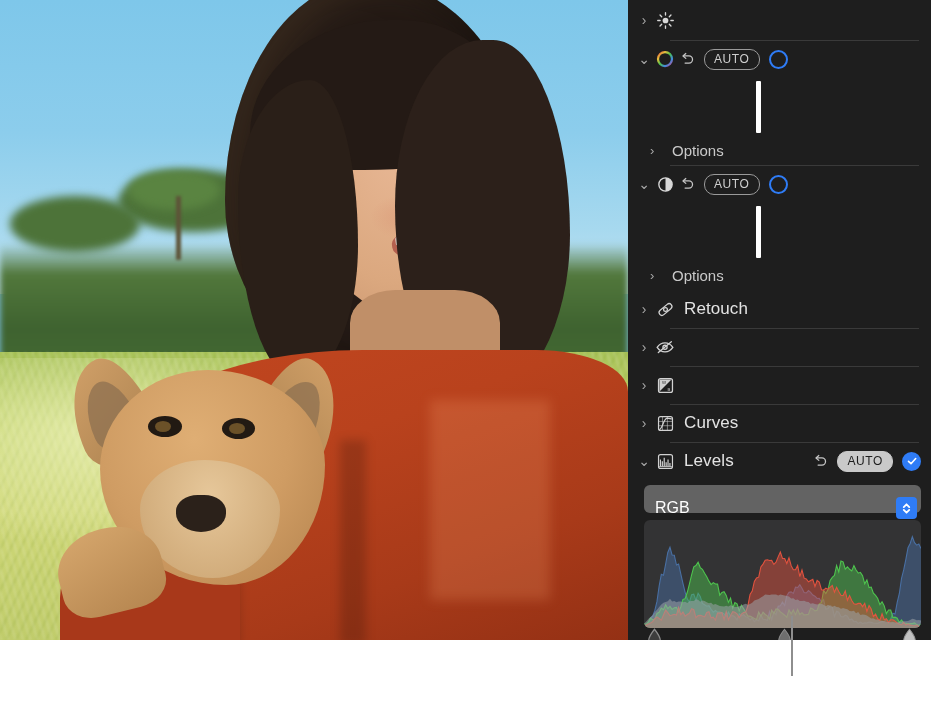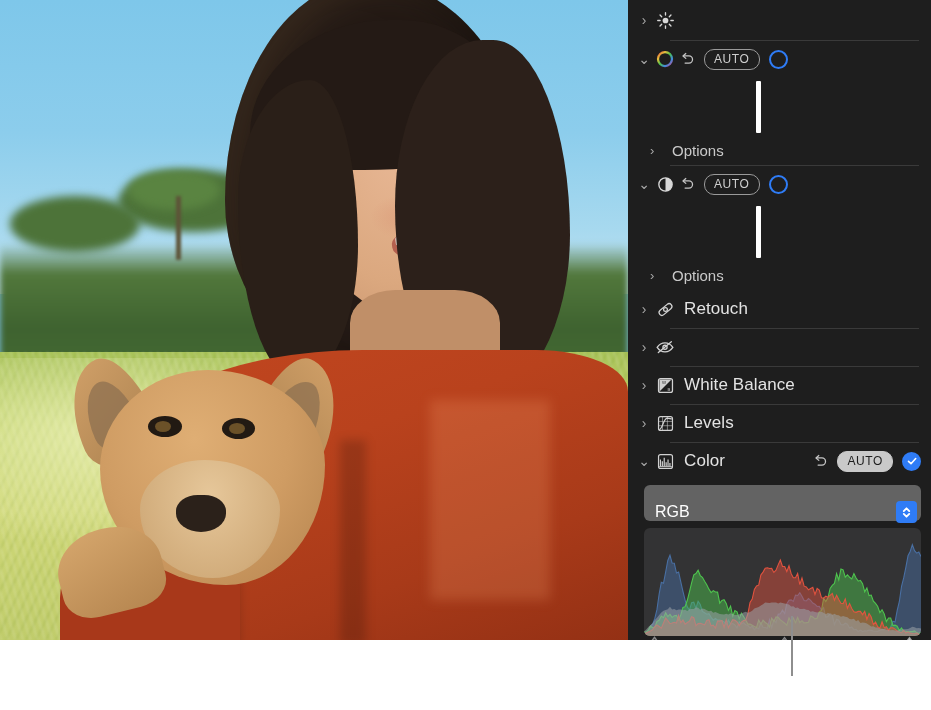--- a/index.html
+++ b/index.html
@@ -99,21 +99,21 @@
   .tog.on{background:#2f7cf6;border-color:#2f7cf6;display:flex;align-items:center;justify-content:center;}
 
   .strip{margin:3px 10px 2px 16px;height:52px;display:flex;border-radius:7px;overflow:hidden;position:relative;}
   .thumb{flex:1;position:relative;overflow:hidden;}
   .sel-marker{position:absolute;top:0;bottom:0;width:5px;background:#fff;border-radius:1px;}
 
   .options{display:flex;align-items:center;height:30px;padding-left:22px;}
   .options .ochev{color:#a8a8a8;font-size:13px;width:16px;}
   .options .olabel{color:#c9c9c9;font-size:15px;padding-left:6px;}
 
-  .select{margin:5px 10px 0 16px;height:36px;background:#636363;border-radius:6px;
+  .select{margin:5px 10px 0 16px;height:28px;background:#636363;border-radius:6px;
           display:flex;align-items:center;padding:18px 4px 0 11px;box-sizing:border-box;}
   .select .sval{flex:1;color:#fff;font-size:16px;}
   .select .sbtn{width:21px;height:22px;background:#2f7cf6;border-radius:4px;display:flex;
           flex-direction:column;align-items:center;justify-content:center;gap:1px;}
 
   #histo-wrap{margin:7px 10px 0 16px;height:108px;background:#333334;border-radius:6px;position:relative;overflow:hidden;}
   .handles{position:relative;margin:0 10px 0 16px;height:20px;}
   .handle{position:absolute;top:0;width:15px;height:19px;}
   .callout{position:absolute;width:2px;background:#8e8e8e;}
 
@@ -292,47 +292,46 @@
     <span class="divider"></span>
     <span class="chev">›</span>
     <span class="ricon">
       <svg width="19" height="19" viewBox="0 0 24 24">
         <rect x="3.2" y="3.2" width="17.6" height="17.6" rx="2.6" fill="none" stroke="#d2d2d2" stroke-width="1.6"></rect>
         <path d="M4.4 4.4h15.2L4.4 19.6z" fill="#cfcfcf"></path>
         <text x="7.6" y="10" font-size="5.4" fill="#2a2a2a" font-family="sans-serif">W</text>
         <text x="14.6" y="18.4" font-size="5.4" fill="#cfcfcf" font-family="sans-serif">B</text>
       </svg>
     </span>
-    <span class="rlabel">White Balance</span>
   </div>
 
   <div class="row">
     <span class="divider"></span>
     <span class="chev">›</span>
     <span class="ricon">
       <svg width="19" height="19" viewBox="0 0 24 24" fill="none" stroke="#d2d2d2" stroke-width="1.5">
         <rect x="3.2" y="3.2" width="17.6" height="17.6" rx="2.6"></rect>
         <path d="M8.2 3.6v16.8M14.4 3.6v16.8M3.6 9.4h16.8M3.6 14.8h16.8" stroke-width=".9" opacity=".75"></path>
         <path d="M4 19.6C8 19.6 9.4 6 14 5.2c3 .3 4.6 1 6 1" stroke-width="1.5"></path>
       </svg>
     </span>
-    <span class="rlabel">Levels</span>
+    <span class="rlabel">Curves</span>
   </div>
 
   <div class="row">
     <span class="divider"></span>
     <span class="chev">⌄</span>
     <span class="ricon">
       <svg width="19" height="19" viewBox="0 0 24 24" fill="none" stroke="#d2d2d2" stroke-width="1.5">
         <rect x="3.2" y="3.2" width="17.6" height="17.6" rx="2.6"></rect>
         <path d="M5.6 18V9.6M8 18v-6.4M10.4 18V7.4M12.8 18v-5M15.2 18v-8.6M17.6 18v-4" stroke="#d2d2d2" stroke-width="1.5"></path>
         <path d="M4 18.4h16" stroke-width="1.1"></path>
       </svg>
     </span>
-    <span class="rlabel">Color</span>
+    <span class="rlabel">Levels</span>
     <span class="ctrls">
       <span class="reset">
         <svg width="17" height="17" viewBox="0 0 24 24" fill="none" stroke="#c6c6c6" stroke-width="1.8" stroke-linecap="round" stroke-linejoin="round">
           <path d="M8 7H15.5a5 5 0 0 1 0 10H10"></path>
             <path d="M11 3.6 7 7l4 3.4"></path>
         </svg>
       </span>
       <span class="auto filled">AUTO</span>
       <span class="tog on">
         <svg width="12" height="12" viewBox="0 0 24 24" fill="none" stroke="#fff" stroke-width="3.2" stroke-linecap="round" stroke-linejoin="round">

